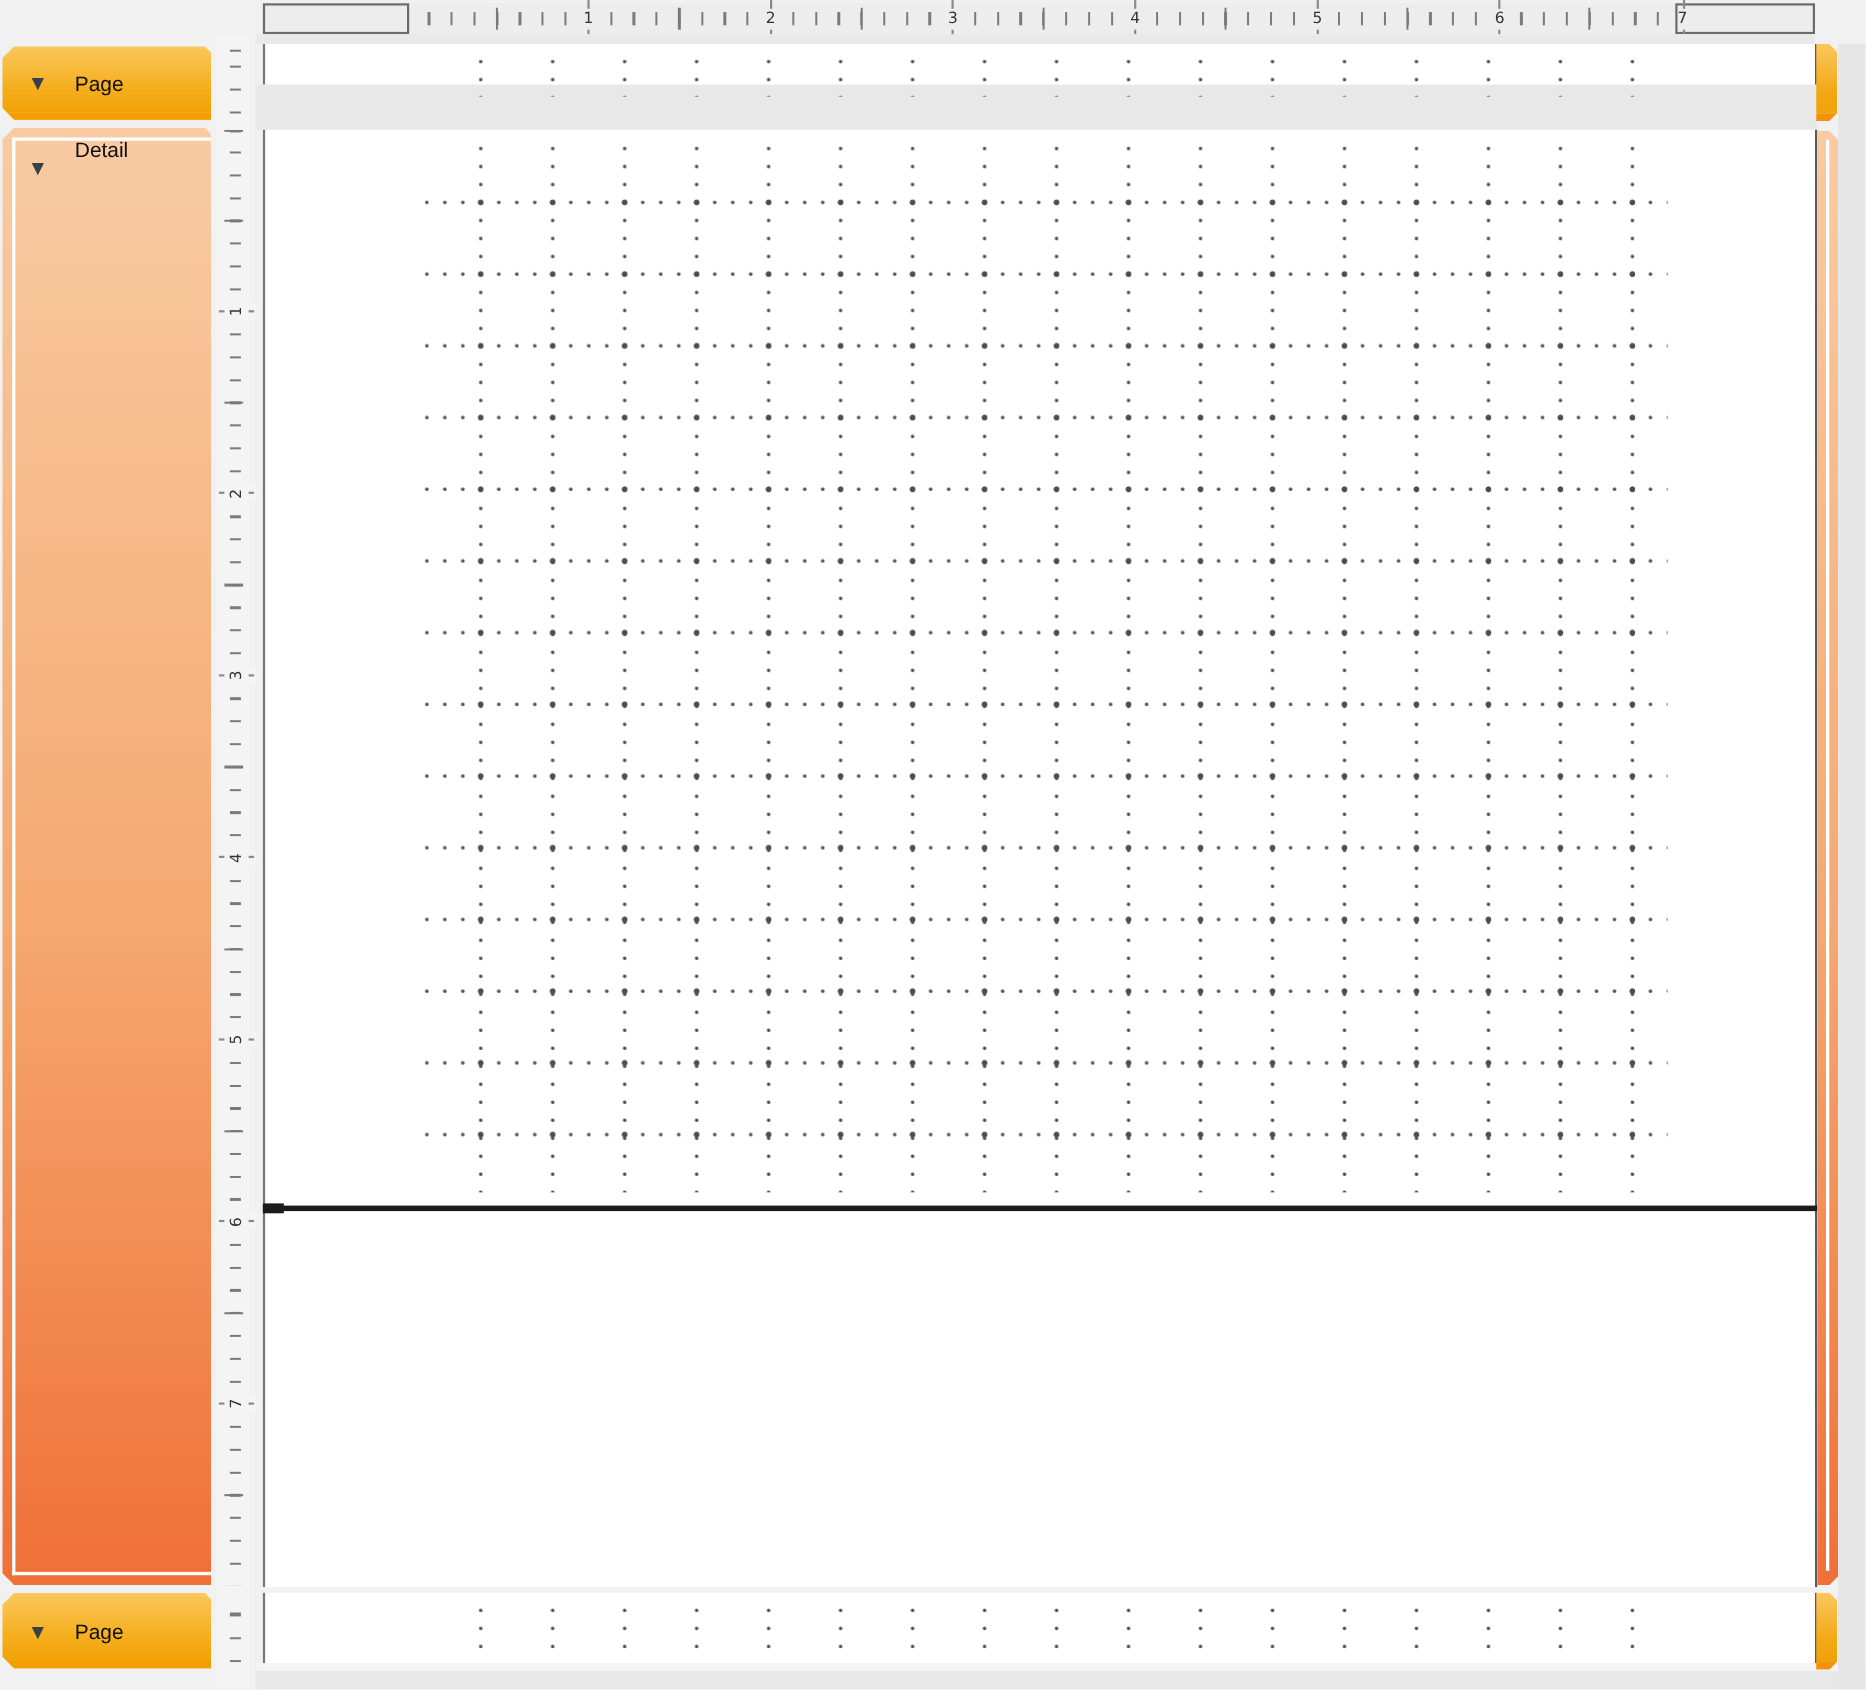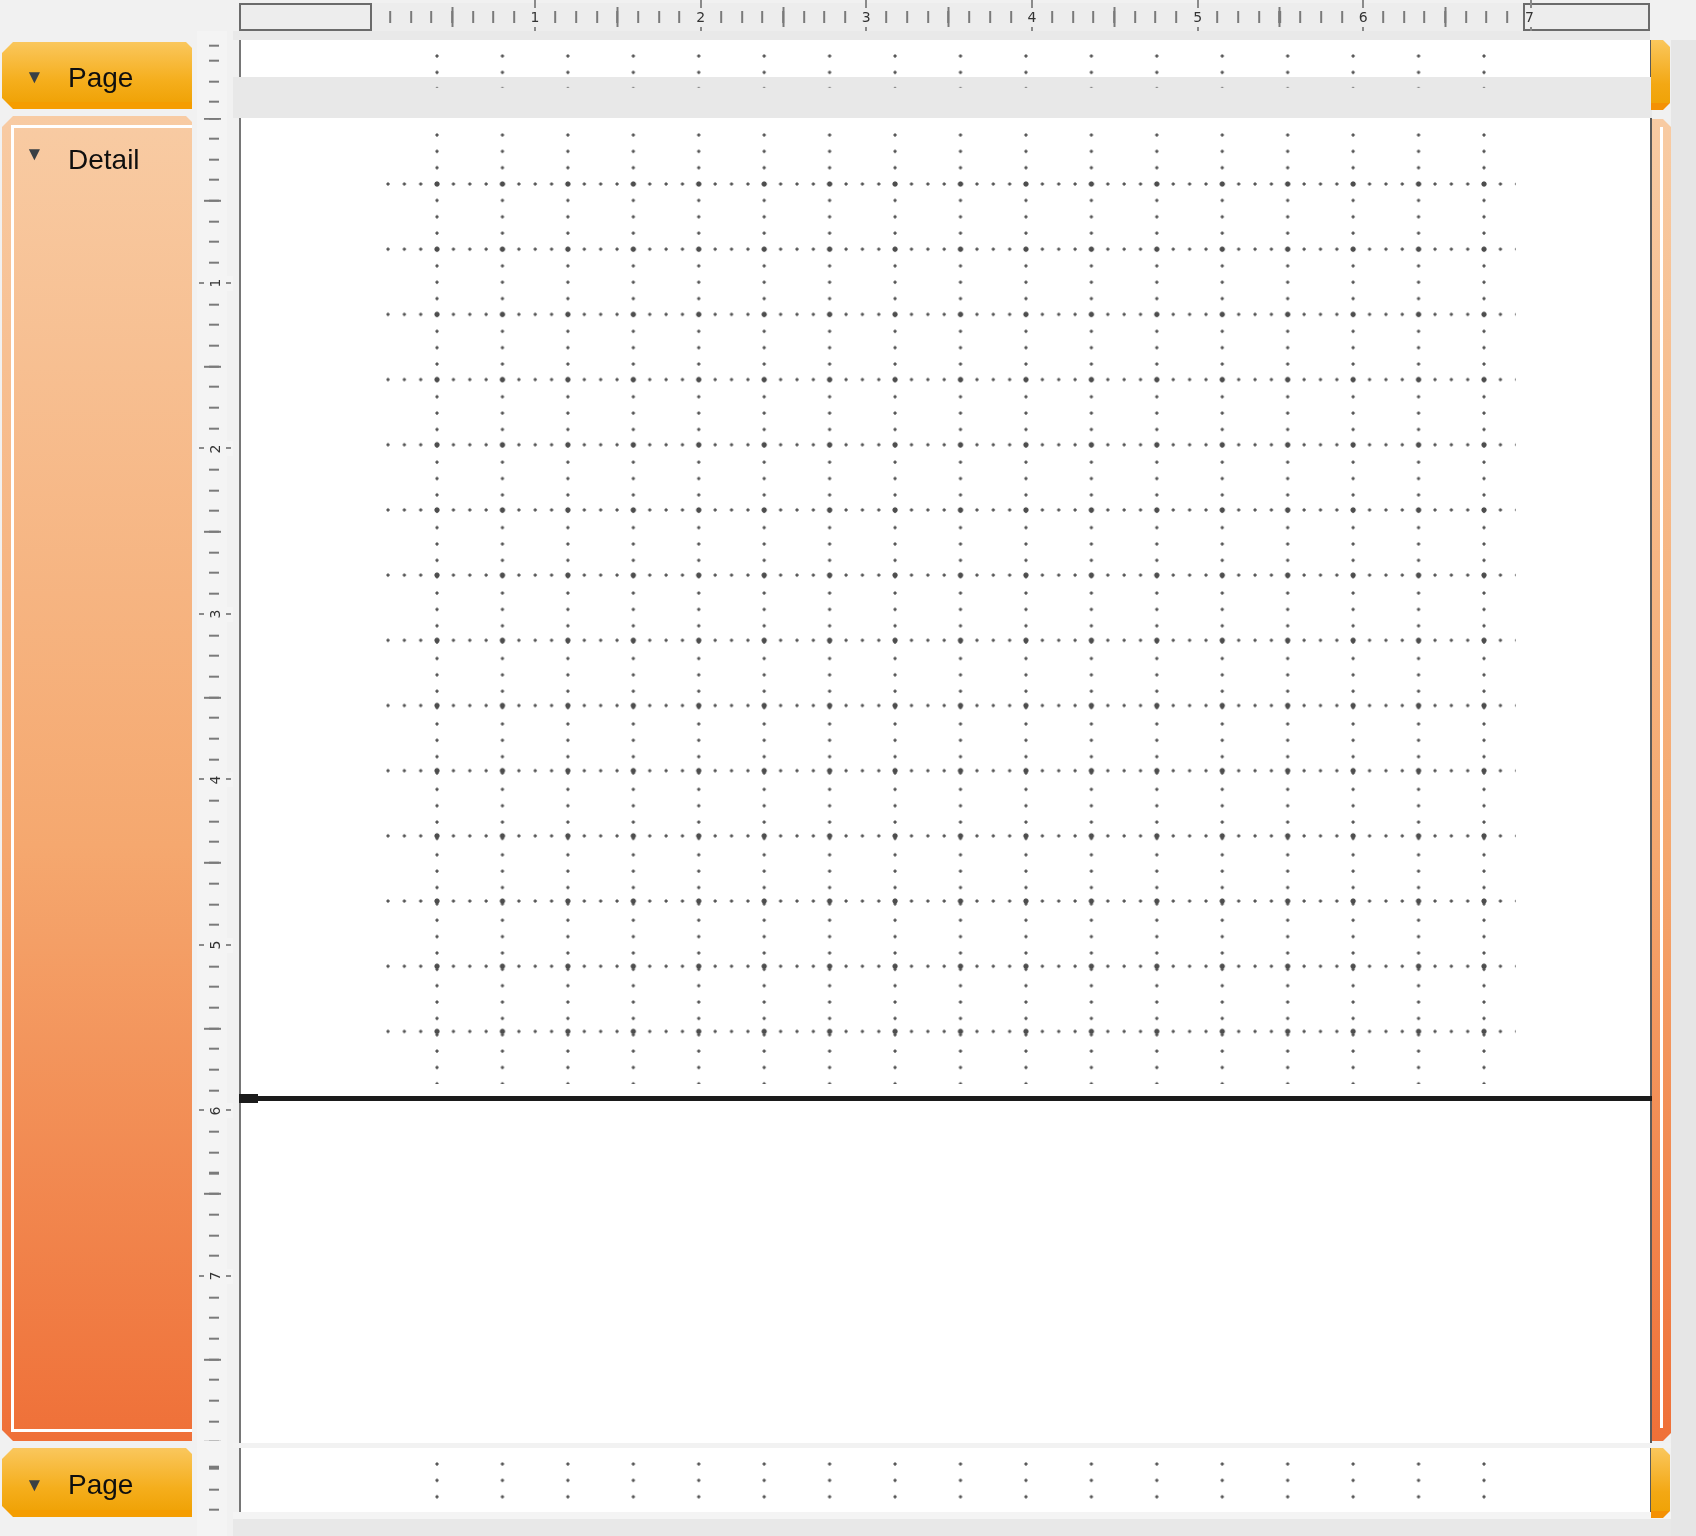--- a/index.html
+++ b/index.html
@@ -67,21 +67,21 @@
   .sec{position:absolute;left:2px;width:190px;cursor:pointer;}
   .sec .bevelwrap{position:absolute;inset:0;clip-path:polygon(11px 0,calc(100% - 6px) 0,100% 6px,100% 100%,11px 100%,0 calc(100% - 11px),0 11px);}
   .gold .bevelwrap .fill{position:absolute;left:0;right:0;top:0;bottom:7px;
     background:linear-gradient(180deg,#fac75d 0%,#f5ae1c 65%,#f0a307 100%);}
   .gold .bevelwrap .bar{position:absolute;left:0;right:0;bottom:0;height:7px;background:#f59d00;}
   .peach .bevelwrap .fill{position:absolute;inset:0;
     background:linear-gradient(180deg,#f8cba3 0%,#f5a86f 55%,#ef7038 100%);}
   .peach .innerline{position:absolute;left:9px;top:9px;right:0;bottom:9px;
     border:3px solid #fff;border-right:none;pointer-events:none;}
   .tri{position:absolute;left:23px;font-size:19px;color:#3a4045;line-height:1;}
-  .seclabel{position:absolute;left:66px;font-size:28px;color:#0f0f0f;line-height:28px;}
+  .seclabel{position:absolute;left:66px;font-size:19px;color:#0f0f0f;line-height:28px;}
 
   
   .cap{position:absolute;pointer-events:none;}
   .cap.goldcap{width:19px;clip-path:polygon(0 0,calc(100% - 7px) 0,100% 7px,100% calc(100% - 7px),calc(100% - 7px) 100%,0 100%);}
   .cap.goldcap .fill{position:absolute;left:0;right:0;top:0;bottom:7px;
     background:linear-gradient(180deg,#fac75d 0%,#f3a814 70%,#f0a307 100%);}
   .cap.goldcap .bar{position:absolute;left:0;right:0;bottom:0;height:7px;background:#f49104;}
   .cap.peachcap{width:19px;
     clip-path:polygon(0 0,calc(100% - 8px) 0,100% 8px,100% calc(100% - 8px),calc(100% - 8px) 100%,0 100%);
     background:linear-gradient(180deg,#f8cba3 0%,#f5a86f 55%,#ef7038 100%);}
@@ -164,21 +164,21 @@
     <span class="tri" style="top:25px">▼</span>
     <span class="seclabel" style="top:22px">Page</span>
   </div>
 
   <div class="sec peach" style="top:116px;height:1325px">
     <div class="bevelwrap">
         <div class="fill"></div>
       </div>
     <div class="innerline"></div>
     <span class="tri" style="top:28px">▼</span>
-    <span class="seclabel" style="top:30px">Detail</span>
+    <span class="seclabel" style="top:8px">Detail</span>
   </div>
 
   <div class="sec gold" style="top:1448px;height:69px">
     <div class="bevelwrap">
         <div class="fill"></div>
         <div class="bar"></div>
       </div>
     <span class="tri" style="top:27px">▼</span>
     <span class="seclabel" style="top:23px">Page</span>
   </div>

